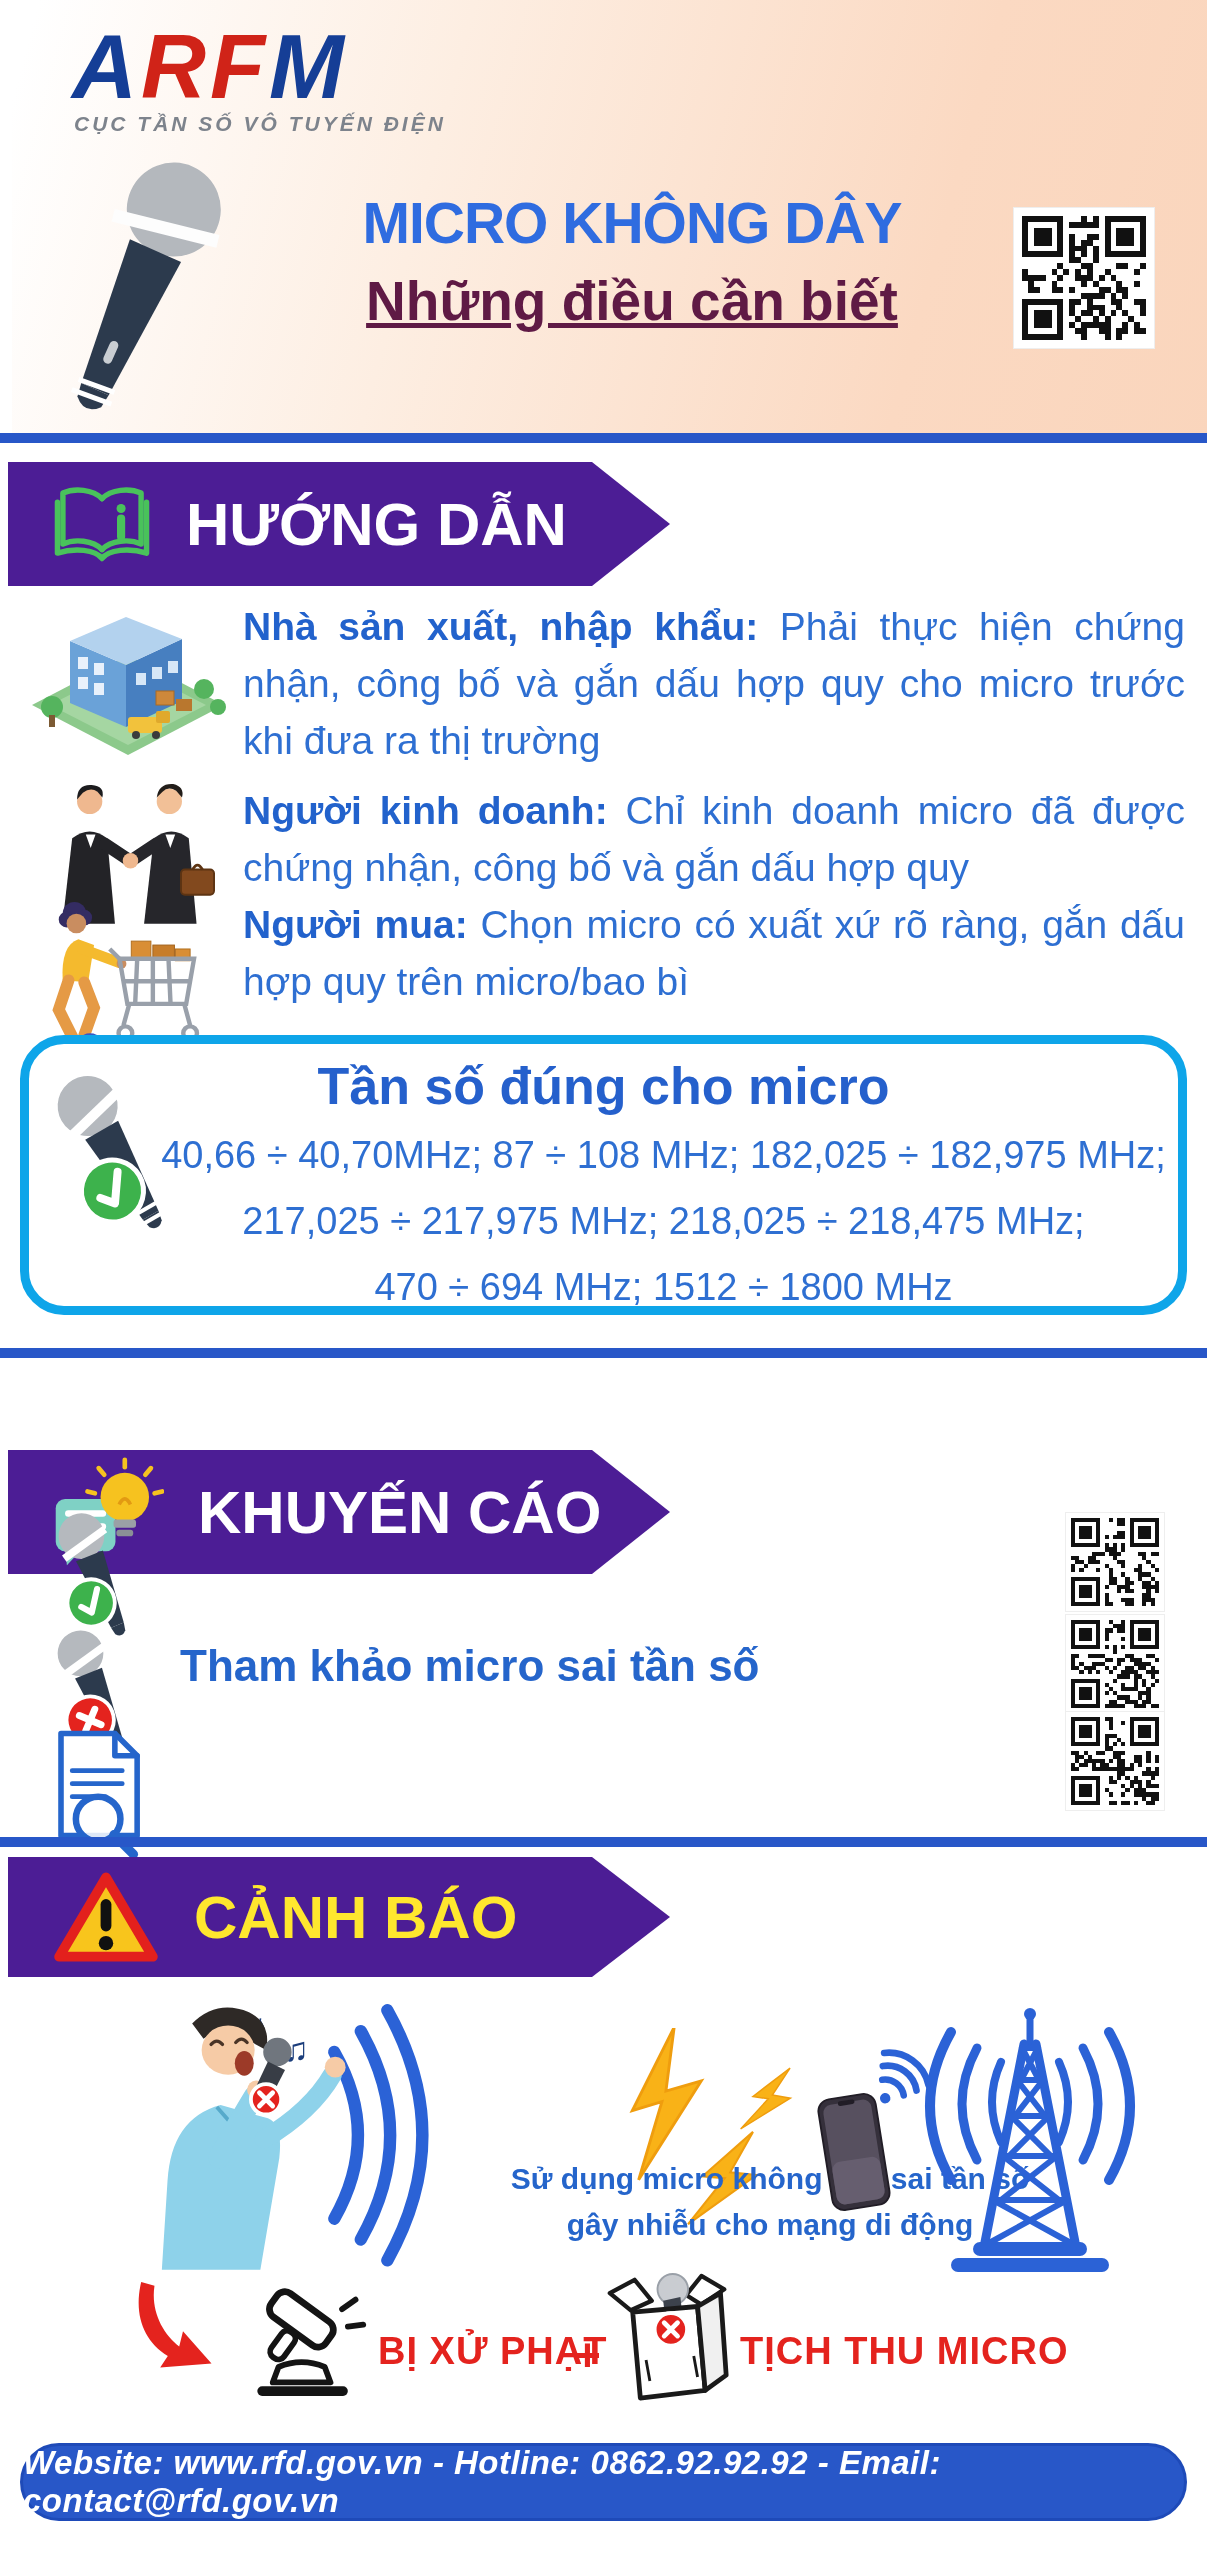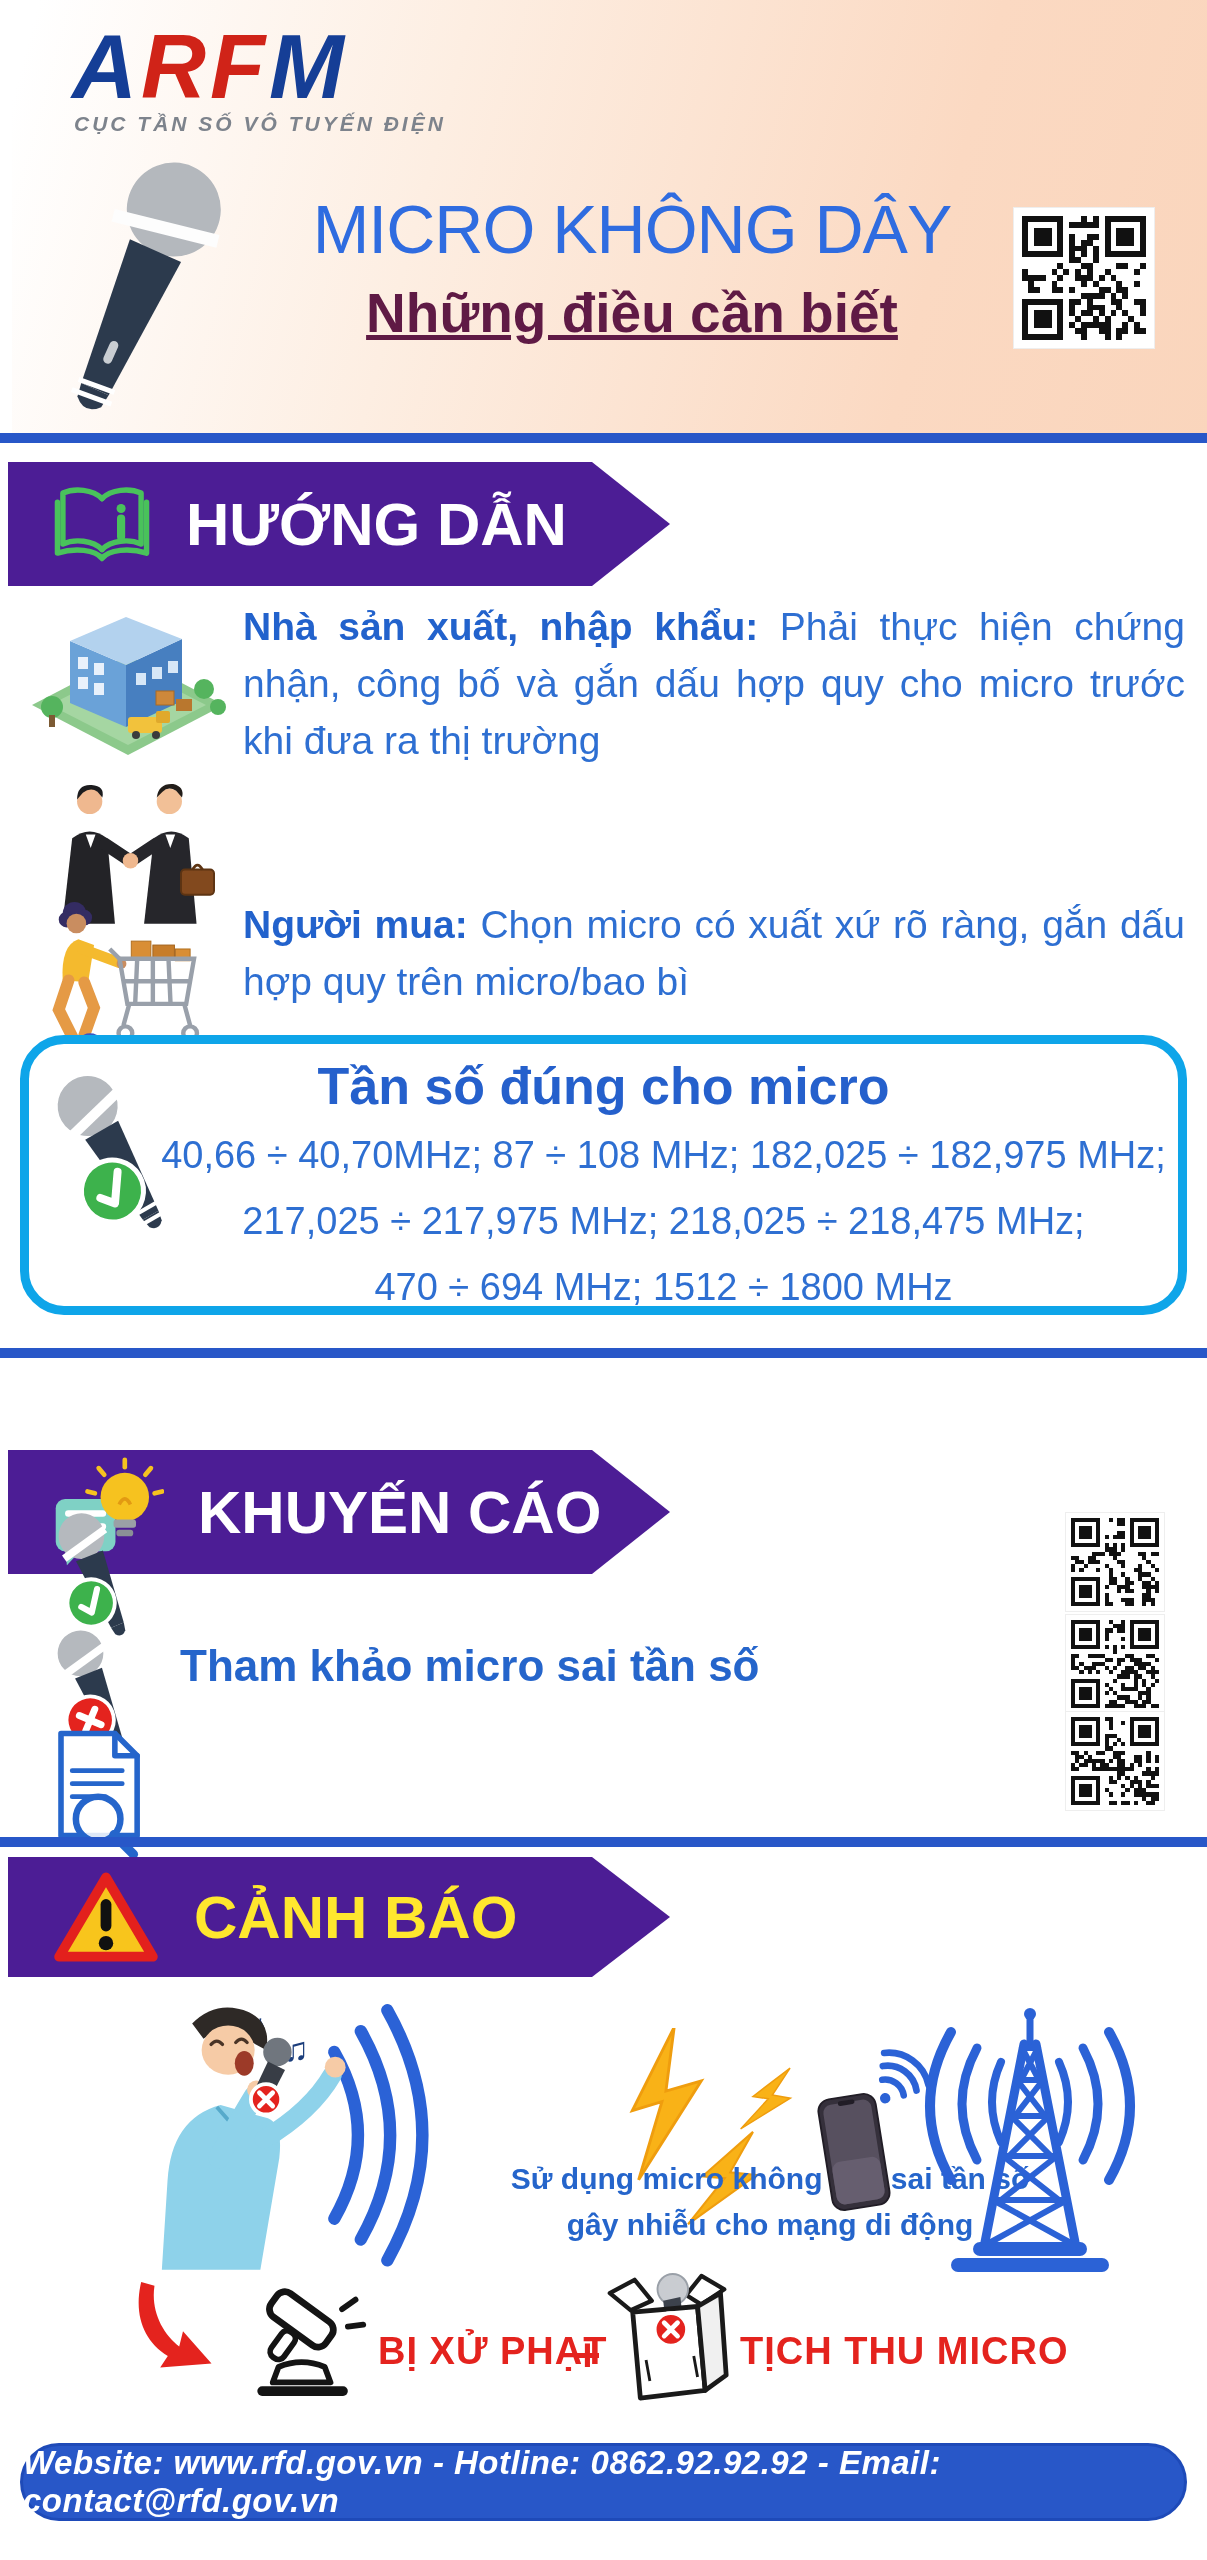--- a/index.html
+++ b/index.html
@@ -7,21 +7,21 @@
   .page{position:relative;width:1207px;height:2560px;background:#ffffff;overflow:hidden;margin:0 auto;}
   .abs{position:absolute;}
 
   
   .header{position:absolute;left:12px;top:0;width:1207px;height:433px;
     background:linear-gradient(105deg,#ffffff 2%,#fdeee2 35%,#fbd9c2 75%,#fad5bc 100%);}
   .logo{position:absolute;left:60px;top:22px;font-size:90px;font-weight:800;font-style:italic;letter-spacing:4px;line-height:1;}
   .logo .lb{color:#153e96;} .logo .lr{color:#d02318;}
   .logo-tag{position:absolute;left:62px;top:112px;font-size:21px;font-weight:700;font-style:italic;letter-spacing:3px;color:#7d838c;}
   .title-block{position:absolute;left:235px;top:192px;width:770px;text-align:center;}
-  .main-title{font-size:68px;font-weight:400;color:#2f6ce0;letter-spacing:-1px;line-height:1.1;}
+  .main-title{font-size:57px;font-weight:700;color:#2f6ce0;letter-spacing:-1px;line-height:1.1;}
   .sub-title{margin-top:14px;font-size:55px;font-weight:800;color:#5f1a45;text-decoration:underline;}
   .qr{background:#ffffff;box-shadow:0 0 0 1px #eee;}
   .qr svg{display:block;width:100%;height:100%;}
   .qr-top{left:1002px;top:208px;width:124px;height:124px;padding:8px;}
 
   
   .rule{position:absolute;left:0;width:1207px;height:10px;background:#2857c8;}
 
   
   .banner{position:absolute;left:8px;width:662px;height:124px;background:#4c1d95;display:flex;align-items:center;padding-left:44px;box-sizing:border-box;
@@ -349,20 +349,21 @@
       <path d="M115,20 Q117,5 132,6 Q144,9 141,20 L135,13 Q127,8 121,14 Z" fill="#221d19"></path>
       <path d="M102,150 L112,62 Q130,48 148,62 L156,150 Z" fill="#26262b"></path>
       <polygon points="124,58 134,58 129,72" fill="#fff"></polygon>
       <path d="M62,68 L86,84" stroke="#232327" stroke-width="13" stroke-linecap="round"></path>
       <path d="M114,68 L90,84" stroke="#26262b" stroke-width="13" stroke-linecap="round"></path>
       <circle cx="88" cy="85" r="8" fill="#efb88f"></circle>
       <rect x="140" y="94" width="34" height="26" rx="4" fill="#82491e" stroke="#5d3413" stroke-width="2"></rect>
       <path d="M152,94 q5,-9 10,0" stroke="#5d3413" stroke-width="3" fill="none"></path>
     </svg>
   </div>
+  <p class="gitem" style="top:782px;margin:0;"><b>Người kinh doanh:</b> <span>Chỉ kinh doanh micro đã được chứng nhận, công bố và gắn dấu hợp quy</span></p>
 
   <div class="abs" style="left:35px;top:898px;">
     <svg viewBox="0 0 175 152" width="172" height="149">
       <circle cx="40" cy="16" r="12" fill="#342c63"></circle>
         <circle cx="32" cy="22" r="8" fill="#342c63"></circle>
         <circle cx="50" cy="20" r="8" fill="#342c63"></circle>
       <circle cx="42" cy="26" r="10" fill="#c98d60"></circle>
       <path d="M28,84 Q26,48 44,42 L60,48 L54,86 Z" fill="#f4ba2e"></path>
       <path d="M48,52 L86,66" stroke="#f4ba2e" stroke-width="11" stroke-linecap="round"></path>
       <circle cx="88" cy="67" r="5" fill="#c98d60"></circle>

